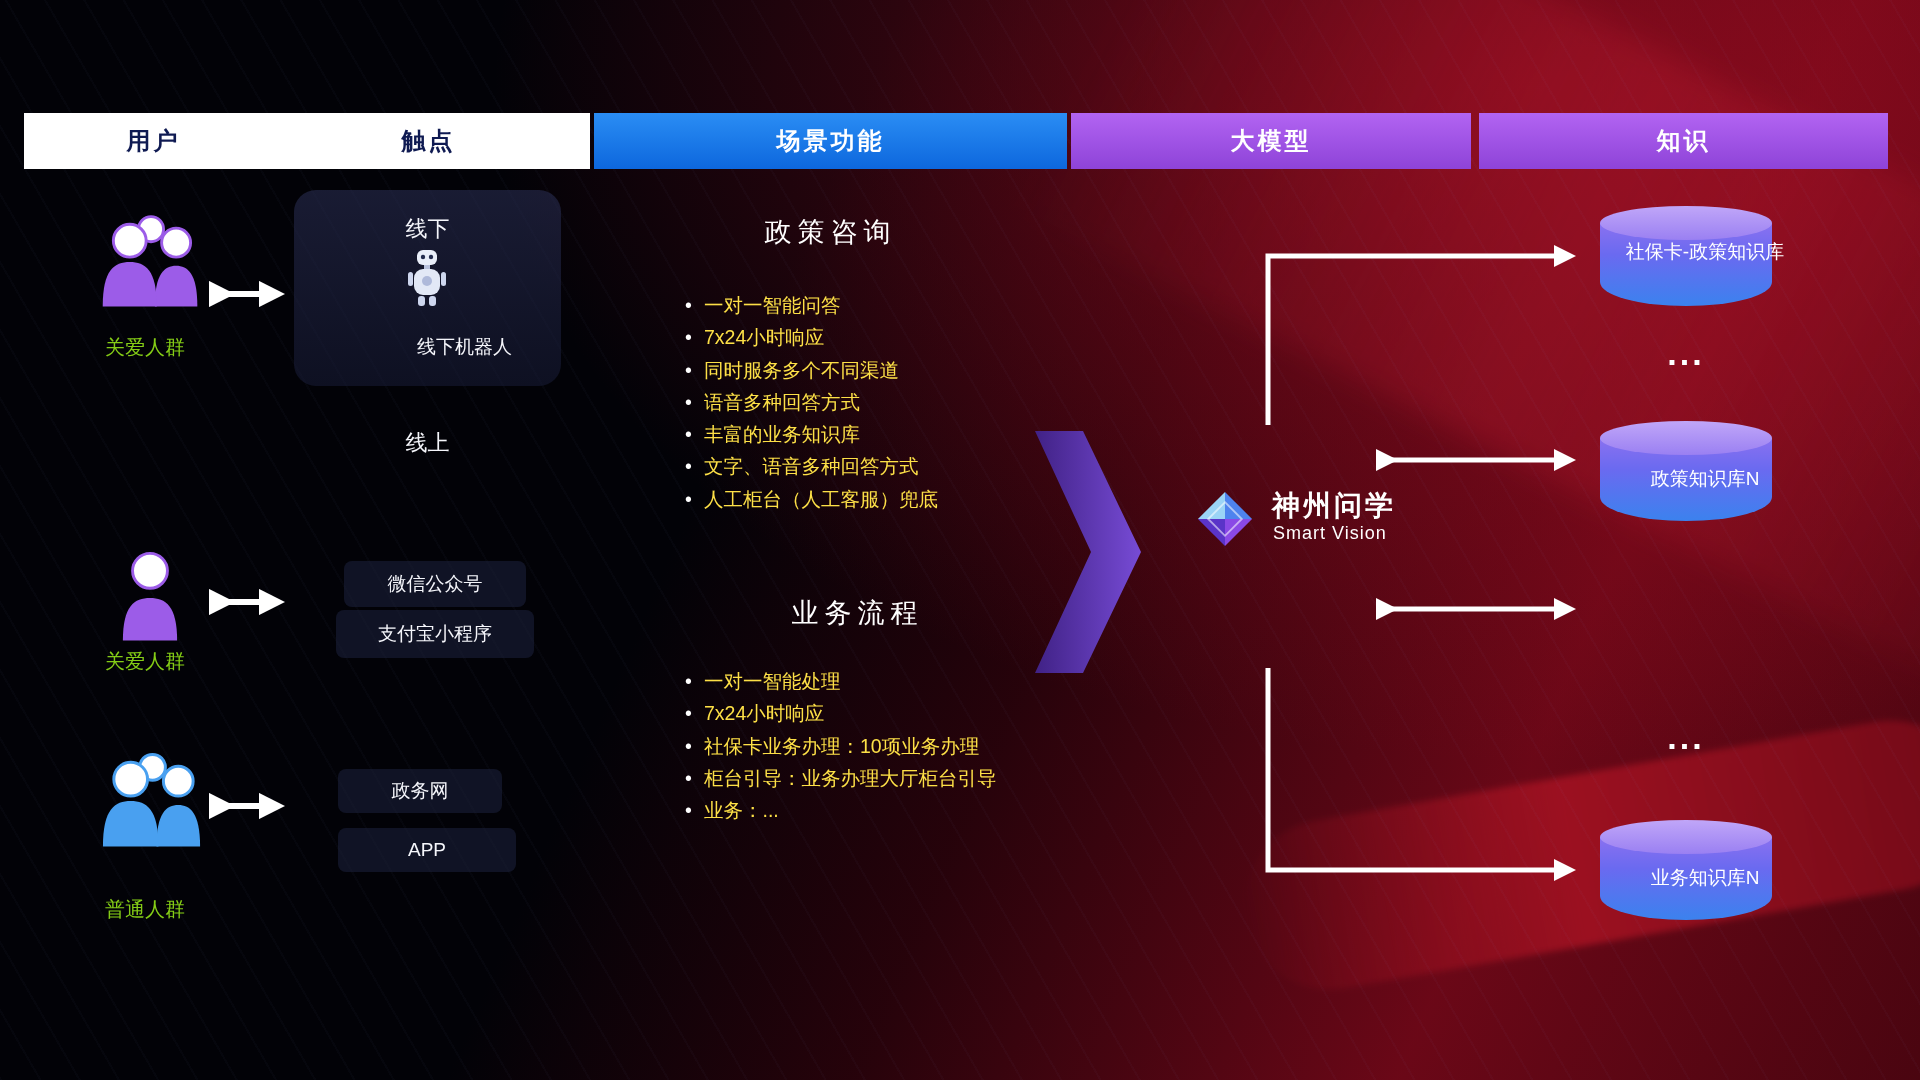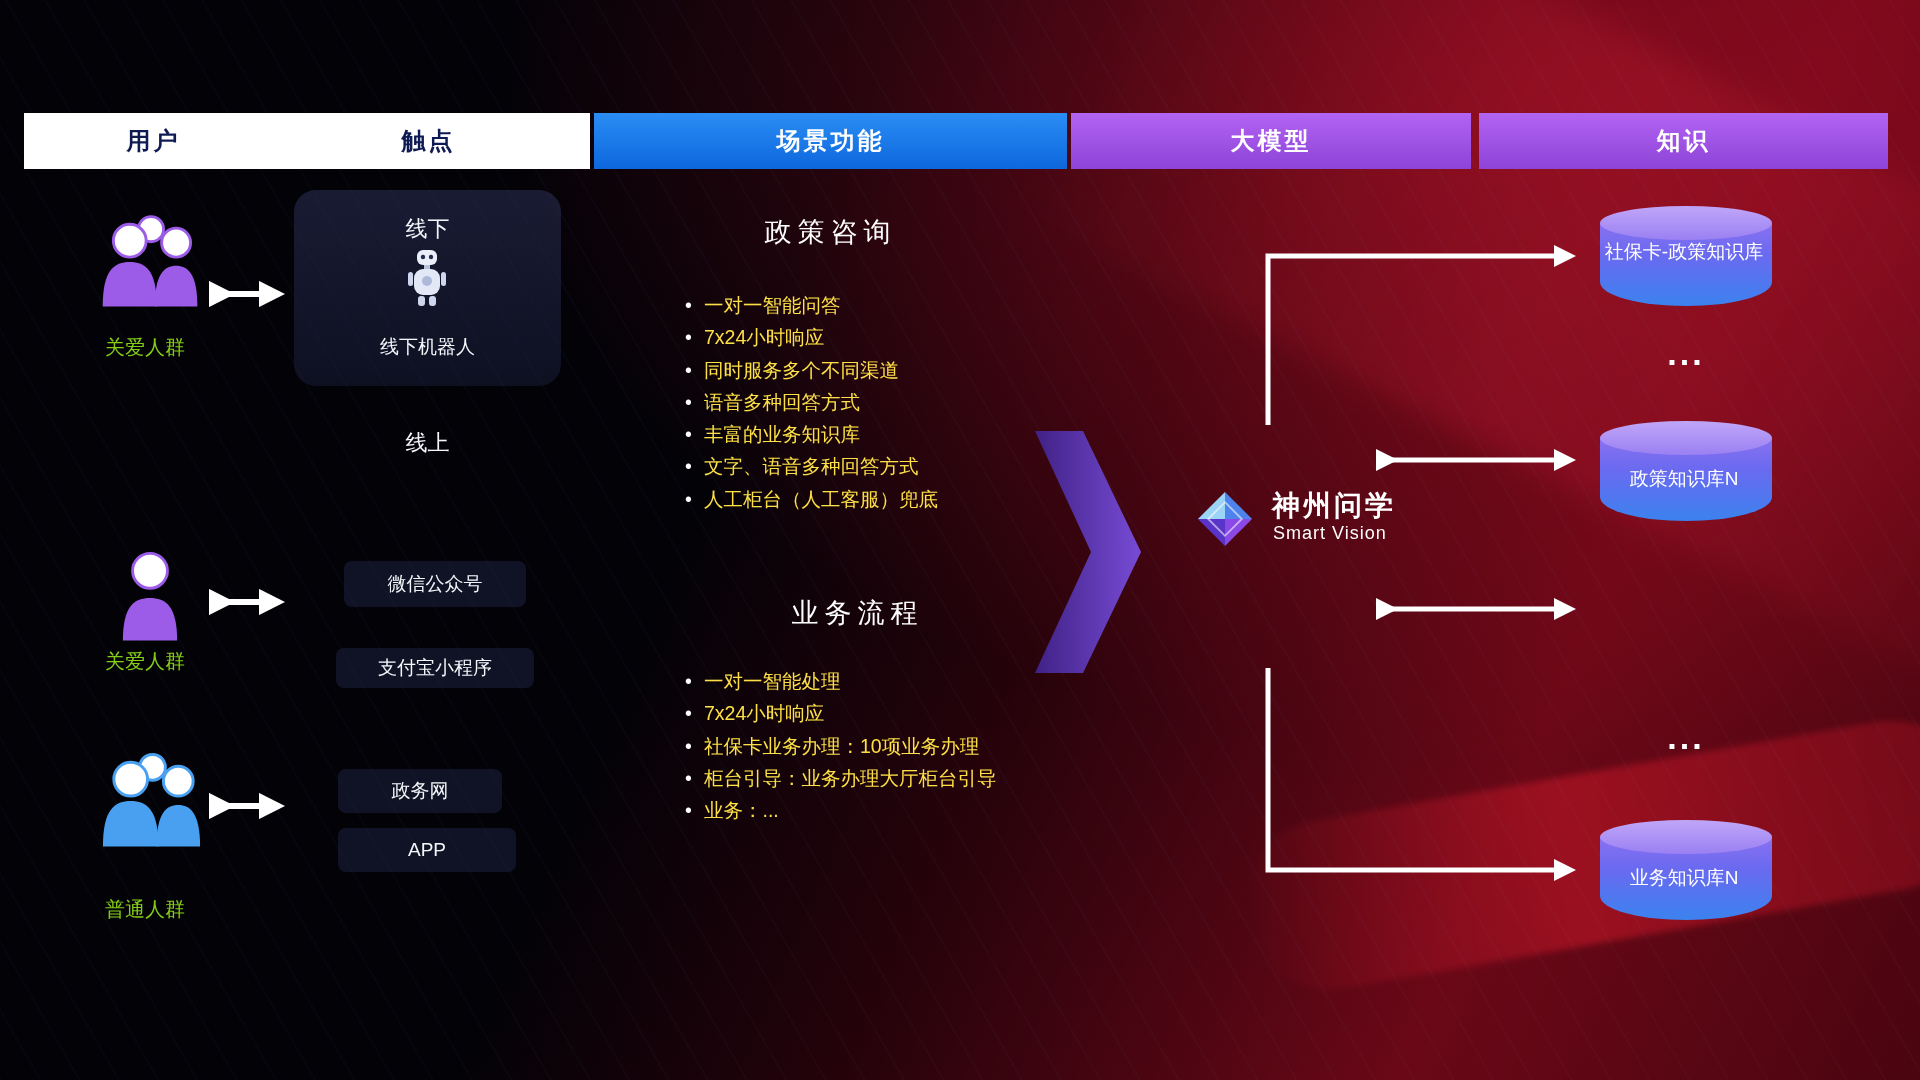--- a/index.html
+++ b/index.html
@@ -37,21 +37,21 @@
   .sc-title{position:absolute;width:473px;text-align:center;font-size:27px;font-weight:500;
     letter-spacing:6px;color:#ffffff;}
   .sc-list{position:absolute;left:682px;list-style:none;margin:0;padding:0;}
   .sc-list li{position:relative;padding-left:22px;line-height:32.3px;font-size:19.5px;color:#fde047;}
   .sc-list li::before{content:"•";position:absolute;left:3px;top:0;color:#ffffff;}
   
   .logo-name{position:absolute;left:1272px;top:487px;font-size:28px;font-weight:bold;
     letter-spacing:3px;color:#ffffff;}
   .logo-sub{position:absolute;left:1273px;top:523px;font-size:18px;letter-spacing:1px;color:#ffffff;}
   
-  .cyl{position:absolute;left:1600px;width:168px;height:100px;}
+  .cyl{position:absolute;left:1600px;width:168px;height:100px;padding-left:42px;}
   .cyl .body{position:absolute;top:17px;left:0;width:172px;height:83px;
     background:linear-gradient(180deg,#8a71f0 0%, #6a6af0 38%, #3b82ee 100%);
     border-radius:0 0 86px 86px / 0 0 24px 24px;}
   .cyl .cap{position:absolute;top:0;left:0;width:172px;height:34px;border-radius:50%;
     background:linear-gradient(180deg,#c0a6f8,#9a80f2);}
   .cyl .label{position:absolute;left:0;top:34px;width:100%;text-align:center;
     font-size:19px;line-height:23px;color:#ffffff;}
   .cyl.one .label{top:46px;}
   .dots{position:absolute;width:120px;text-align:center;font-size:34px;font-weight:bold;
     letter-spacing:3px;color:#ffffff;line-height:20px;}
@@ -123,24 +123,24 @@
       <circle cx="26" cy="9" r="2.2" fill="#232c4e"></circle>
       <rect x="19" y="17" width="6" height="4" fill="#b9c2dd"></rect>
       <rect x="9" y="21" width="26" height="26" rx="9" fill="#e2e8f6"></rect>
       <rect x="3" y="24" width="5" height="14" rx="2.5" fill="#cdd6ee"></rect>
       <rect x="36" y="24" width="5" height="14" rx="2.5" fill="#cdd6ee"></rect>
       <circle cx="22" cy="33" r="5" fill="#aeb9da"></circle>
       <rect x="13" y="48" width="7" height="10" rx="3" fill="#cdd6ee"></rect>
       <rect x="24" y="48" width="7" height="10" rx="3" fill="#cdd6ee"></rect>
     </svg>
   </div>
-  <div class="tp-text" style="top:334px;font-size:19px;">线下机器人</div>
+  <div class="tp-text" style="top:334px;font-size:19px;padding-left:37px;">线下机器人</div>
   <div class="tp-text" style="top:428px;font-size:22px;">线上</div>
   <div class="tp-pill" style="left:344px;top:561px;width:182px;height:46px;">微信公众号</div>
-  <div class="tp-pill" style="left:336px;top:648px;width:198px;height:40px;">支付宝小程序</div>
+  <div class="tp-pill" style="left:336px;top:610px;width:198px;height:48px;">支付宝小程序</div>
   <div class="tp-pill" style="left:338px;top:769px;width:164px;height:44px;">政务网</div>
   <div class="tp-pill" style="left:338px;top:828px;width:178px;height:44px;">APP</div>
 
   <div class="sc-title" style="left:594px;top:214px;">政策咨询</div>
   <ul class="sc-list" style="top:289px;">
     <li>一对一智能问答</li>
     <li>7x24小时响应</li>
     <li>同时服务多个不同渠道</li>
     <li>语音多种回答方式</li>
     <li>丰富的业务知识库</li>

